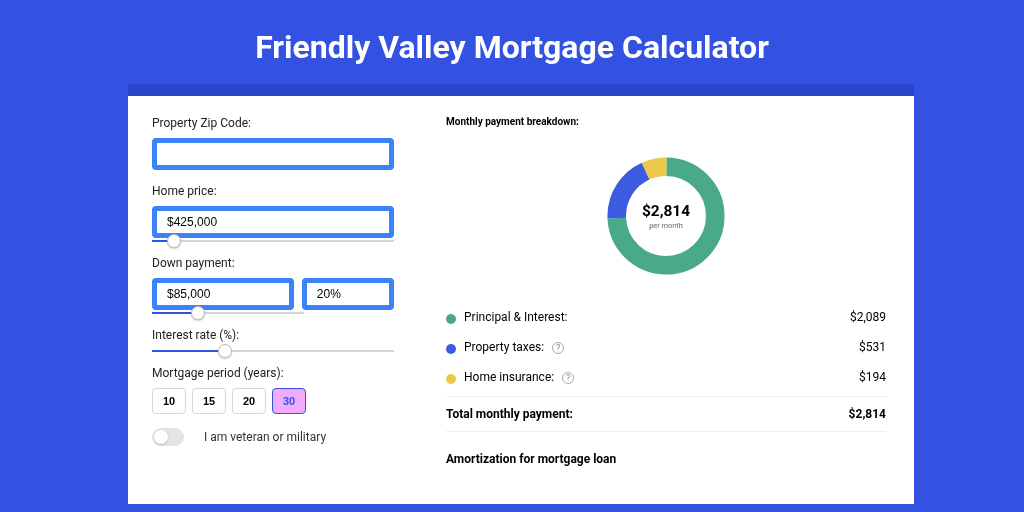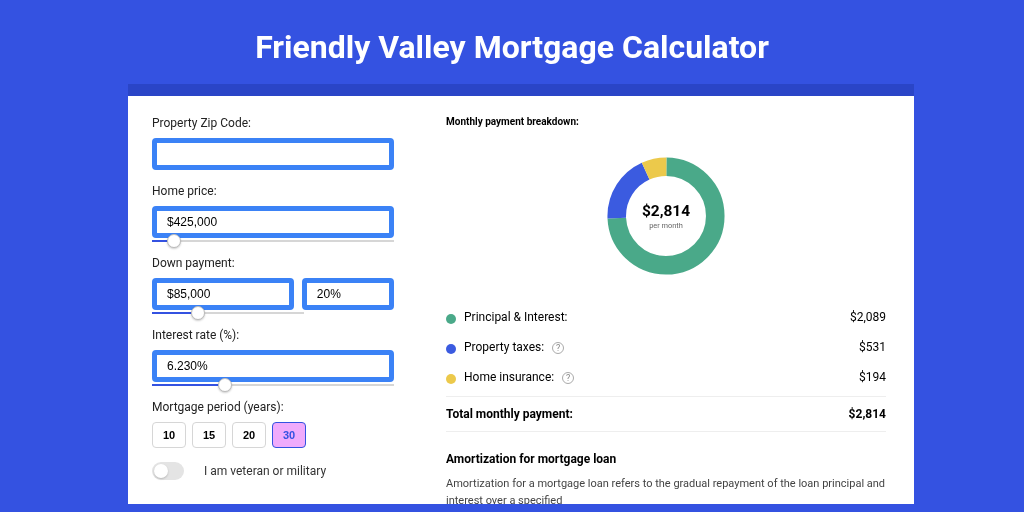--- a/index.html
+++ b/index.html
@@ -148,21 +148,20 @@
         <input class="input" value="20%" style="">
       </div>
       <div class="slider-track" style="width:63%">
         <div class="slider-fill" style="width:30%"></div>
         <div class="slider-thumb" style="left:30%"></div>
       </div>
     </div>
 
     <div class="field">
       <label class="field-label">Interest rate (%):</label>
-      <input class="input" value="6.230%" style="">
       <div class="slider-track">
         <div class="slider-fill" style="width:30%"></div>
         <div class="slider-thumb" style="left:30%"></div>
       </div>
     </div>
 
     <div class="field">
       <label class="field-label">Mortgage period (years):</label>
       <div class="periods">
         <button class="period-btn">10</button>
@@ -222,15 +221,14 @@
       </div>
       <span class="legend-val">$194</span>
     </div>
 
     <div class="total-row">
       <span>Total monthly payment:</span>
       <span>$2,814</span>
     </div>
 
     <div class="amort-title">Amortization for mortgage loan</div>
-    <div class="amort-text">Amortization for a mortgage loan refers to the gradual repayment of the loan principal and interest over a specified</div>
   </div>
 </div>
 
 </body></html>

